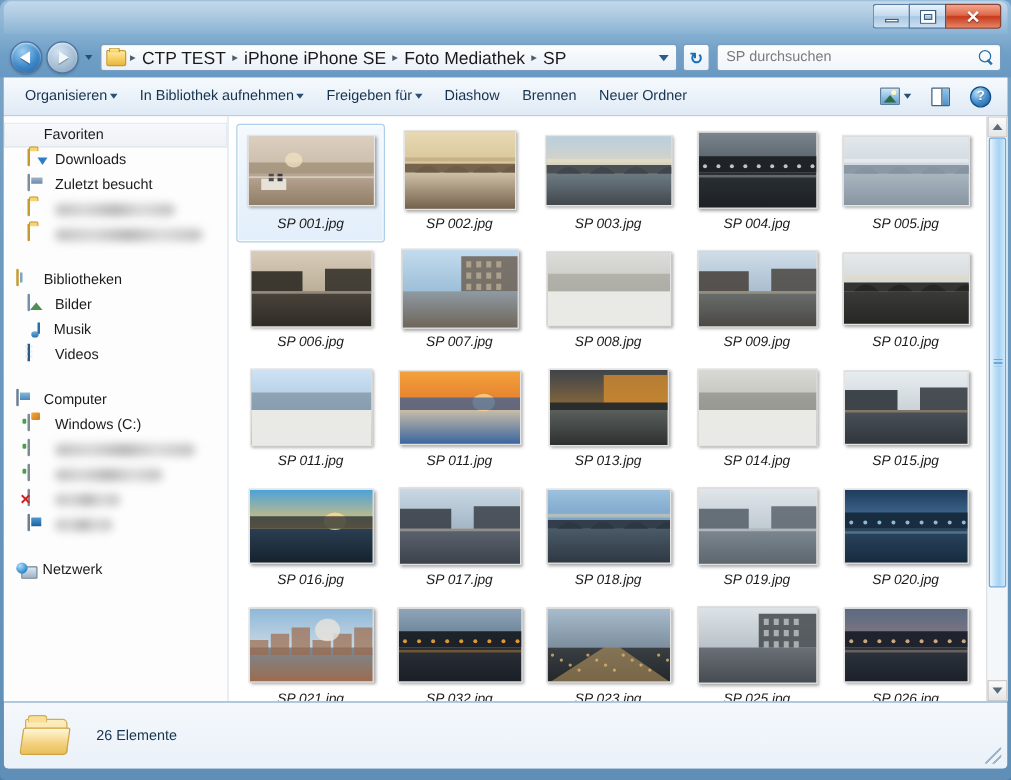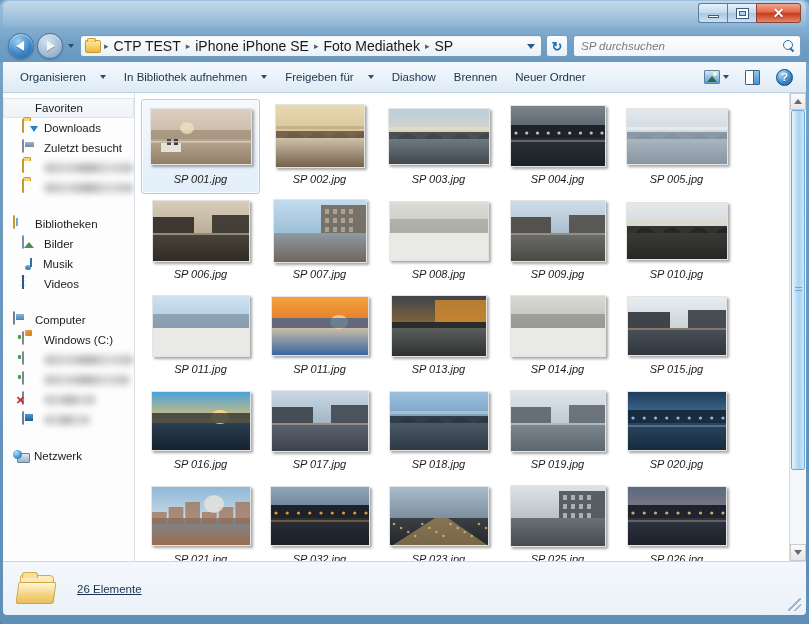--- a/index.html
+++ b/index.html
@@ -101,35 +101,35 @@
     display:flex;align-items:center;justify-content:center;cursor:pointer; flex:none;
     color:#1a6fb5; font-size:13px; font-weight:bold; line-height:1;
   }
   #searchbox {
     width:228px; height:22px; margin-right:8px; flex:none;
     background: linear-gradient(180deg,#fdfefe,#eff5fa);
     border:1px solid #7a9cbd; border-radius:3px;
     display:flex; align-items:center; padding:0 4px 0 7px;
     box-shadow: inset 0 1px 1px rgba(0,0,0,.06);
   }
-  #searchph { flex:1; font-size:11.5px; color:#7b7b7b; font-style:italic; }
+  #searchph { flex:1; font-size:11.5px; color:#7b7b7b; }
   .magnifier { width:13px;height:13px;position:relative;flex:none; }
   .magnifier:before { content:""; position:absolute; left:0;top:0; width:8px;height:8px; border:1.6px solid #2c6ea8; border-radius:50%; }
   .magnifier:after { content:""; position:absolute; left:7px;top:7px; width:5px;height:1.8px; background:#2c6ea8; transform:rotate(45deg); transform-origin:left center; }
 
   
   #toolbar {
     position:absolute; left:3px; top:62px; width:803px; height:31px;
     background: linear-gradient(180deg,#f6fafd 0%,#eaf2f9 50%,#dfeaf5 100%);
     border-bottom:1px solid #b9cfe3;
     display:flex; align-items:center; padding-left:8px;
   }
   .tb-item {
     font-size:11.5px; color:#16324f; padding:5px 9px; border-radius:3px;
-    display:flex; align-items:center; gap:14px; cursor:pointer; white-space:nowrap;
+    display:flex; align-items:center; gap:2px; cursor:pointer; white-space:nowrap;
   }
   .tb-spacer { flex:1; }
   .tb-icon-btn { display:flex; align-items:center; gap:3px; padding:4px 5px; border-radius:3px; cursor:pointer; }
   .ic-view {
     width:16px;height:14px;border:1px solid #5f7f9e;border-radius:1px;
     background: linear-gradient(180deg,#cfe6f7 0%,#8fc0e4 55%,#5f9fd0 100%);
     position:relative; overflow:hidden;
   }
   .ic-view:after {
     content:""; position:absolute; left:2px; bottom:1px; width:0;height:0;
@@ -150,21 +150,21 @@
   }
 
   
   #body {
     position:absolute; left:3px; top:93px; width:803px; height:468px;
     background:#fff; display:flex; overflow:hidden;
   }
 
   
   #sidebar {
-    width:132px; height:100%; background:#fdfdfd;
+    width:180px; height:100%; background:#fdfdfd;
     border-right:1px solid #d6dfe8; overflow:hidden; padding-top:5px;
   }
   .nav-group { margin-bottom:2px; }
   .nav-row {
     display:flex; align-items:center; gap:6px; height:20px;
     padding-left:10px; font-size:11.5px; color:#1b1b1b; cursor:pointer; white-space:nowrap;
   }
   .nav-row.child { padding-left:19px; }
   .nav-row.hdr-selected {
     background: linear-gradient(180deg,#f7f9fb,#eef2f6);
@@ -379,21 +379,21 @@
   .openfolder-back:before {
     content:""; position:absolute; left:1px; top:-4px; width:14px; height:5px;
     background:#f8e09b; border:1px solid #d4ac4c; border-bottom:none; border-radius:3px 3px 0 0;
   }
   .openfolder-front {
     position:absolute; left:0px; top:11px; width:38px; height:22px;
     background: linear-gradient(180deg,#fff6d8 0%,#f3d27d 60%,#e8bf5d 100%);
     border:1px solid #cfa443; border-radius:2px 2px 3px 3px;
     transform: skewX(-8deg);
   }
-  #statustext { font-size:11.5px; color:#16324f;text-decoration:underline; }
+  #statustext { font-size:11.5px; color:#16324f; }
 
   #resizegrip {
     position:absolute; right:5px; bottom:4px; width:13px; height:13px;
     background:
       linear-gradient(135deg,transparent 45%, #9db6cc 45%, #9db6cc 55%, transparent 55%),
       linear-gradient(135deg,transparent 70%, #9db6cc 70%, #9db6cc 80%, transparent 80%);
   }
 </style>
 </head>
 <body>

